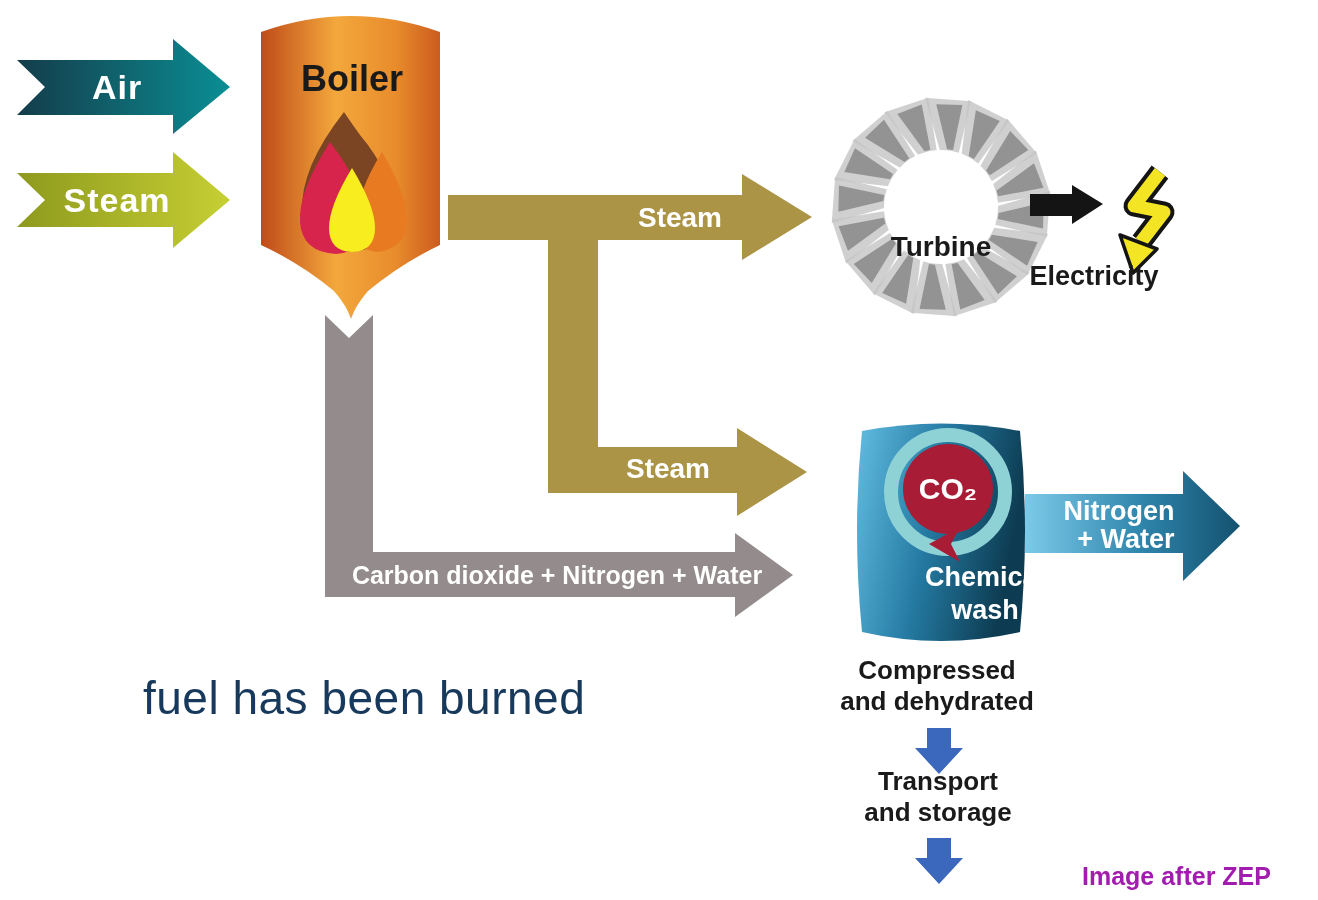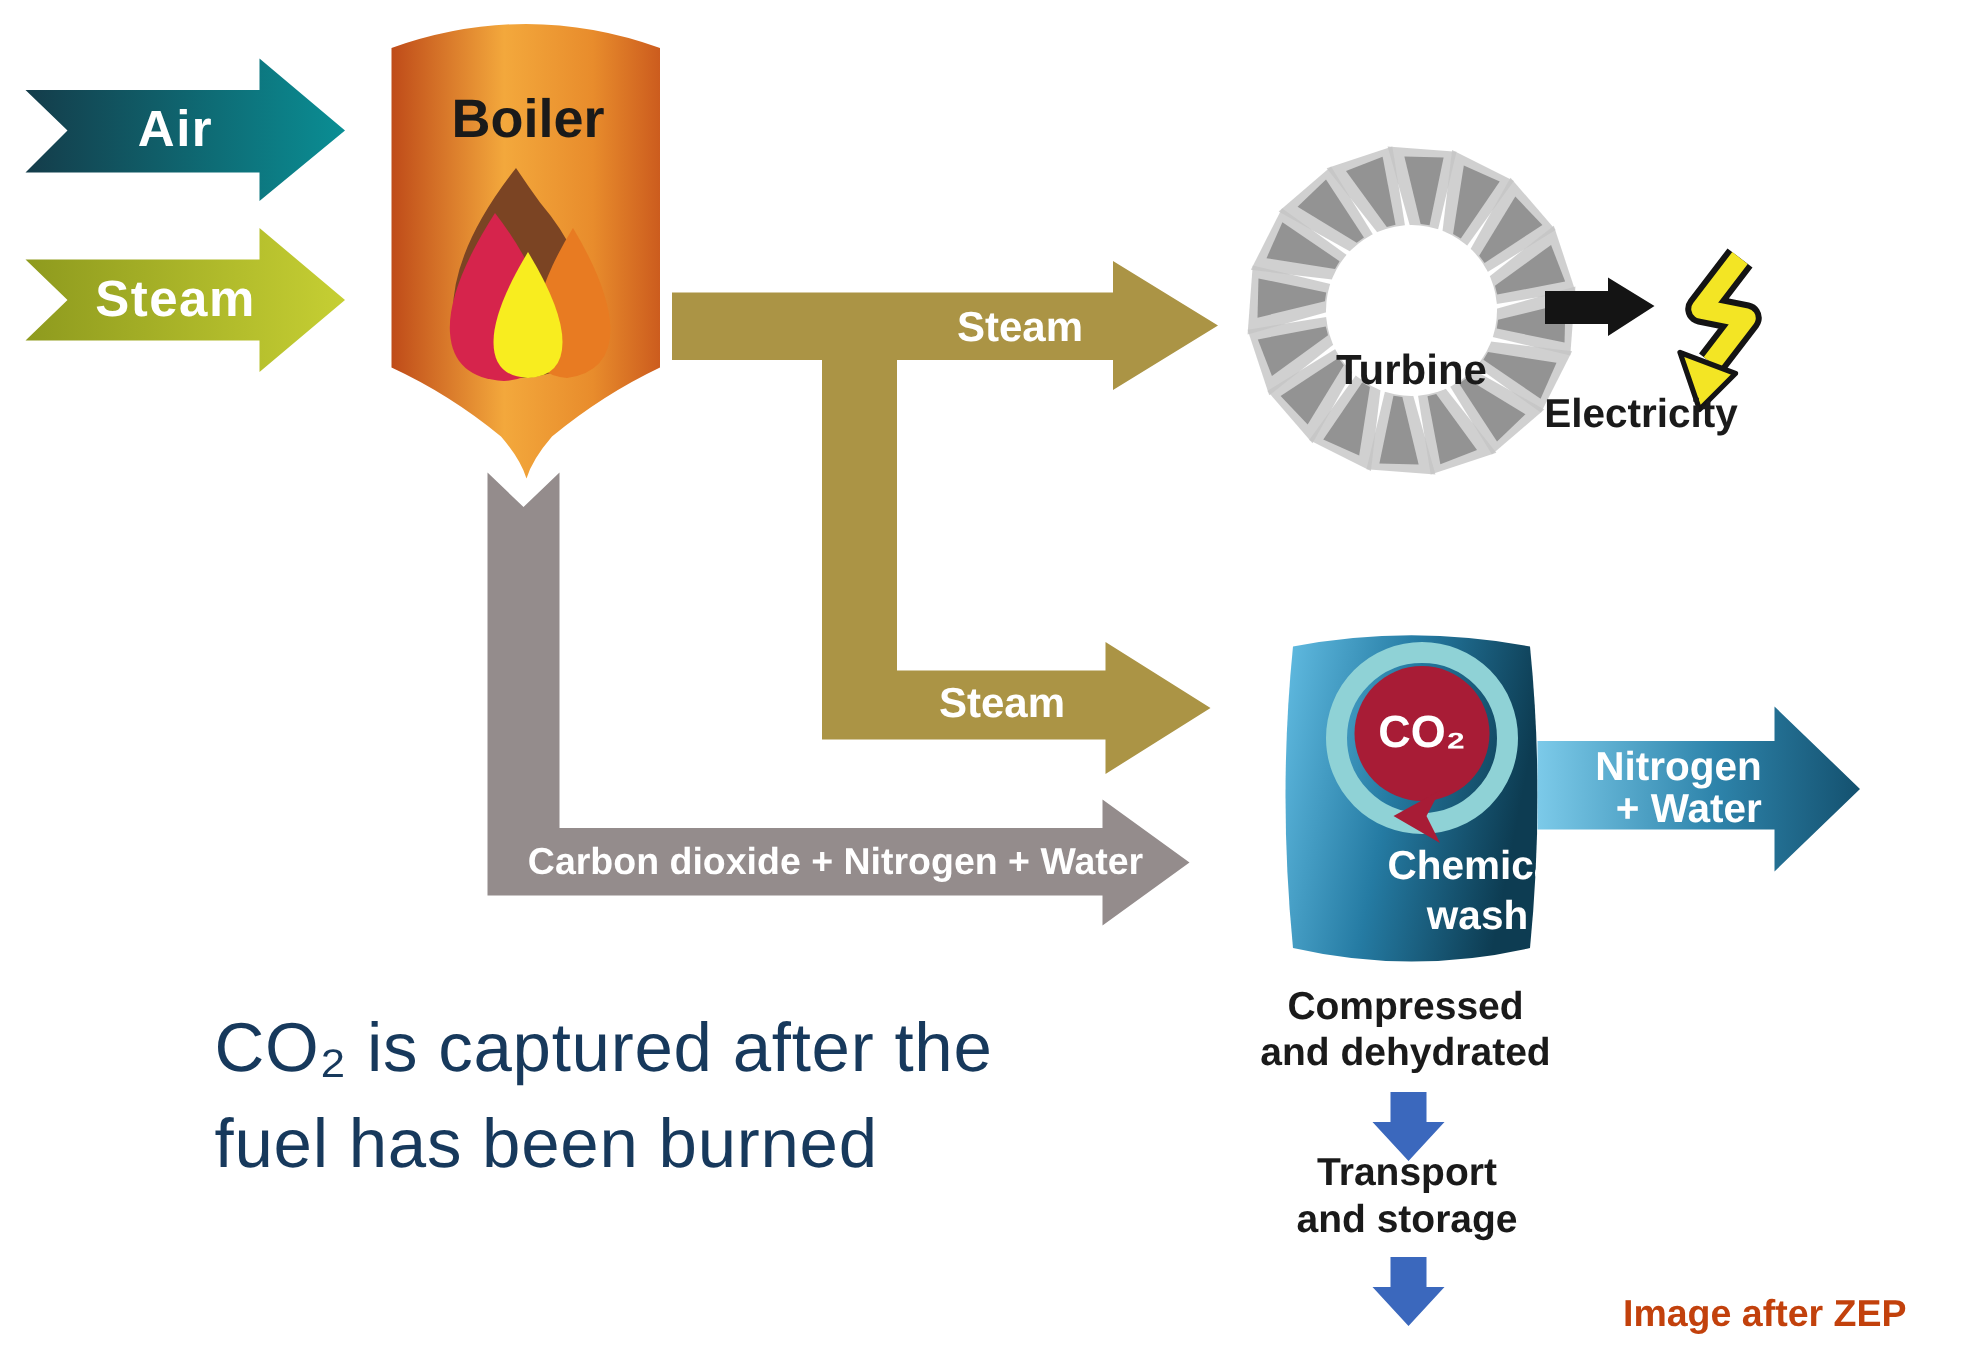--- a/index.html
+++ b/index.html
@@ -20,21 +20,21 @@
   .lbl-electricity{font-size:27px;}
   .lbl-co2{font-size:30px;}
   .lbl-chemwash{font-size:27px;line-height:33px;}
   .lbl-n2{font-size:27px;line-height:28px;text-align:right;}
   .lbl-step{font-size:26px;line-height:31px;}
   .caption{
     position:absolute;left:143px;top:666px;color:#17395c;
     font-size:46px;line-height:64px;font-weight:400;letter-spacing:0.5px;white-space:nowrap;
   }
   .credit{
-    position:absolute;left:1082px;top:862px;color:#c2410c;
+    position:absolute;left:1082px;top:862px;color:#a21caf;
     font-size:25px;font-weight:700;white-space:nowrap;
   }
   .line{display:block;}
 </style>
 </head>
 <body>
 
 <div class="stage">
 
   <svg width="1318" height="900" viewBox="0 0 1318 900">
@@ -195,19 +195,18 @@
     <span class="line">Compressed</span>
     <span class="line">and dehydrated</span>
   </div>
 
   <div class="lbl ctr black lbl-step" style="left:938px;top:797px;">
     <span class="line">Transport</span>
     <span class="line">and storage</span>
   </div>
 
   <div class="caption">
-    <span class="line">CO₂ is captured after the</span>
     <span class="line">fuel has been burned</span>
   </div>
 
   <div class="credit">Image after ZEP</div>
 
 </div>
 
 </body></html>

